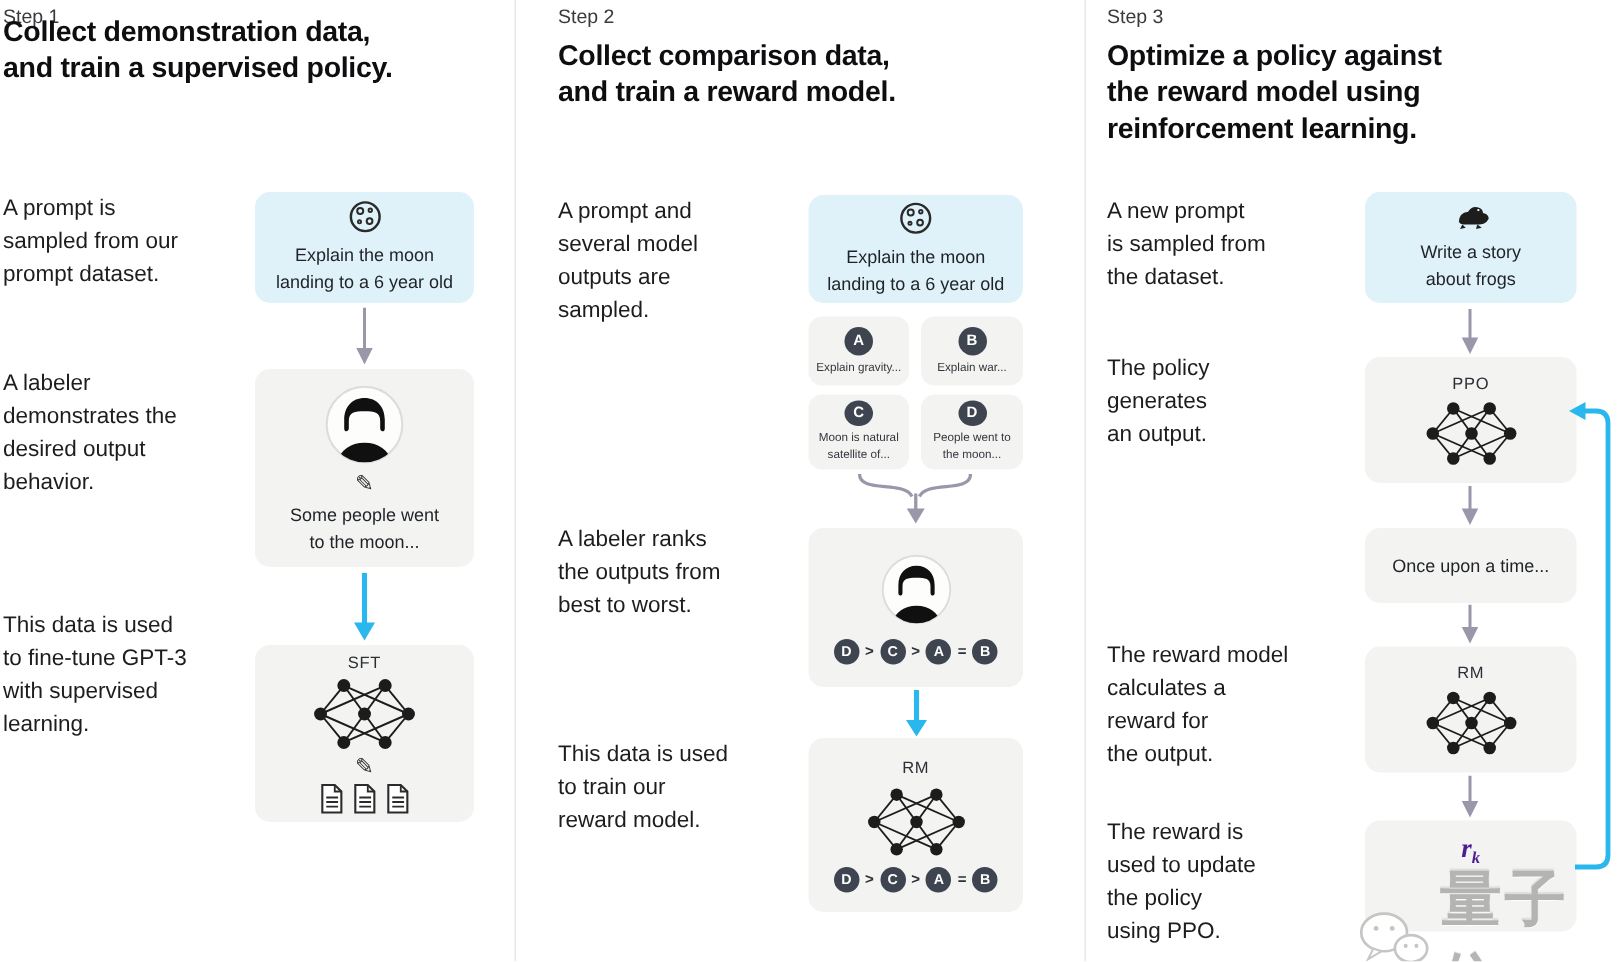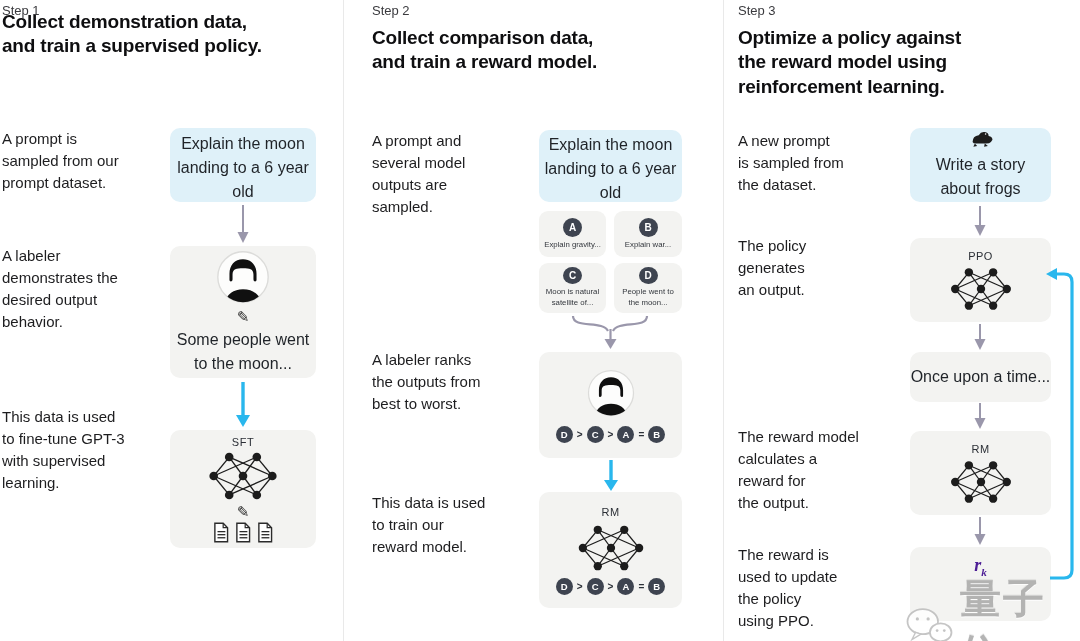--- a/index.html
+++ b/index.html
@@ -8,21 +8,21 @@
   .abs{position:absolute;}
   .pre{white-space:pre-line;}
   .divider{position:absolute;top:0;width:1px;height:641px;background:#e9e9e9;}
   .step-label{font-size:13px;color:#3a3a3e;}
   .step-title{font-size:19px;font-weight:700;color:#0e0e10;line-height:1.28;letter-spacing:-0.2px;}
   .para{font-size:15px;line-height:1.47;color:#1d1d1f;}
   .bluebox{background:#dff1f9;border-radius:10px;display:flex;flex-direction:column;
            align-items:center;justify-content:center;gap:5px;}
   .graybox{background:#f3f3f1;border-radius:10px;display:flex;flex-direction:column;
            align-items:center;}
-  .boxtext{font-size:16px;color:#1f2328;text-align:center;line-height:1.5;}
+  .boxtext{font-size:12px;color:#1f2328;text-align:center;line-height:1.5;}
   .box-title{font-size:11px;color:#2b2f36;letter-spacing:0.5px;}
   .card{background:#f3f3f1;border-radius:9px;display:flex;flex-direction:column;
         align-items:center;justify-content:center;gap:3px;padding:4px 2px;box-sizing:border-box;}
   .card .cap{font-size:7.8px;color:#33373d;text-align:center;line-height:1.4;}
   .badge{background:#3e4450;color:#fff;border-radius:50%;display:flex;align-items:center;
          justify-content:center;font-weight:700;}
   .badge.lg{width:19px;height:19px;font-size:10px;}
   .badge.sm{width:17px;height:17px;font-size:9.5px;}
   .rank{display:flex;align-items:center;gap:4px;}
   .rank .op{font-size:10px;font-weight:700;color:#2b3038;}

